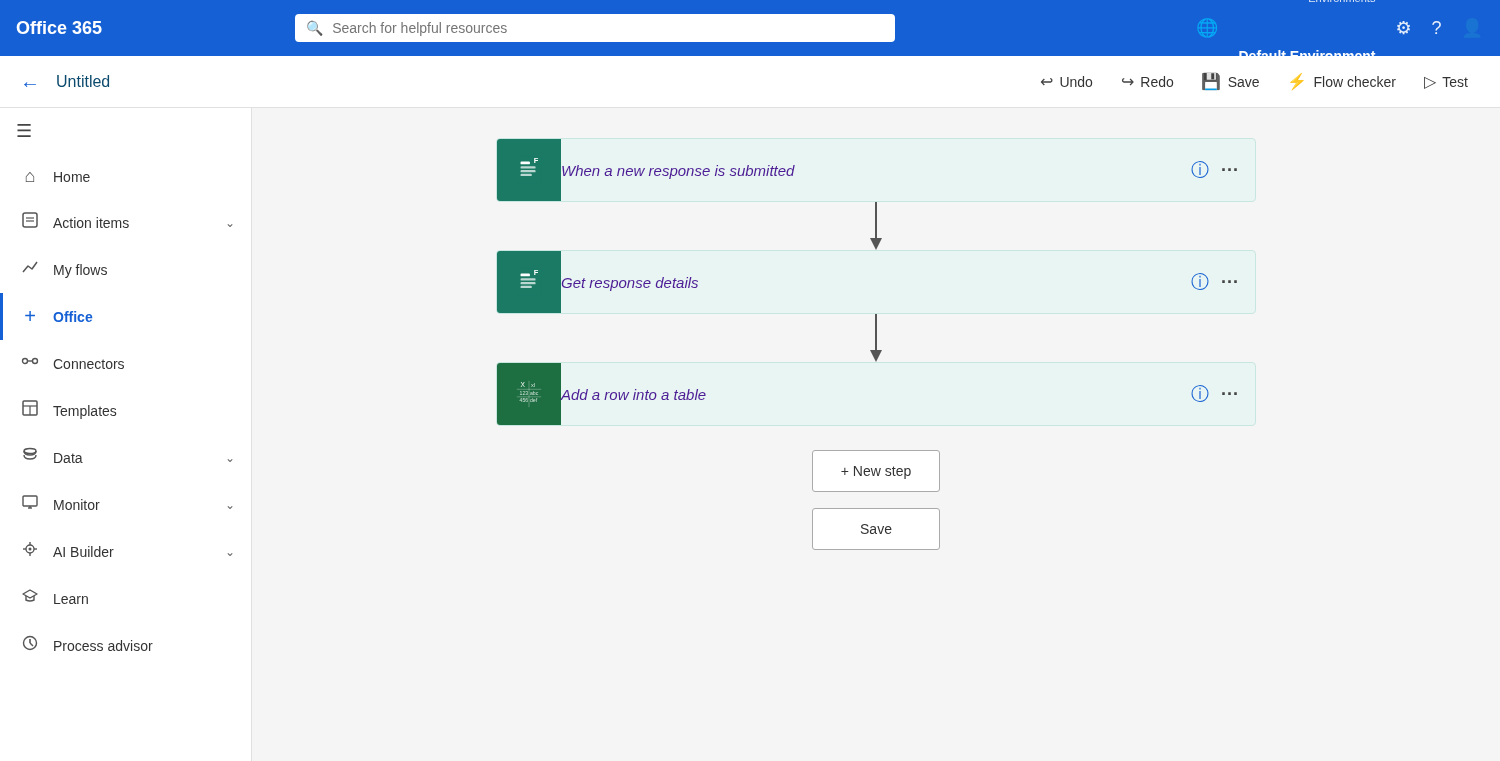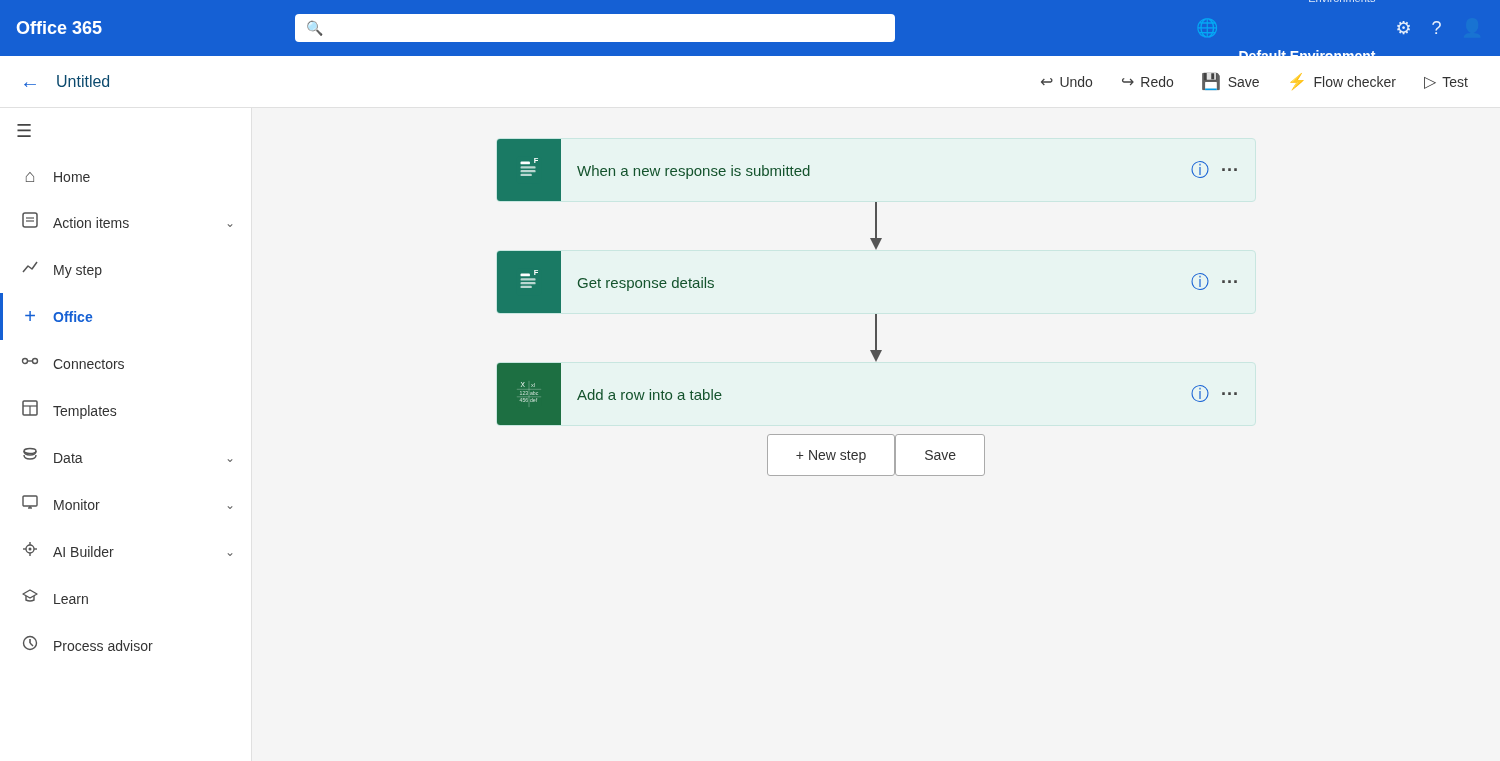--- a/index.html
+++ b/index.html
@@ -173,23 +173,24 @@
       display: flex;
       align-items: center;
       justify-content: center;
       background: #1a7a64;
       flex-shrink: 0;
     }
     .step-icon-box.excel { background: #1d6f42; }
     .step-icon-box svg { width: 32px; height: 32px; }
     .step-label {
       flex: 1;
-      padding: 0 16px;
+      padding: 0 0;
       font-size: 15px;
-      color: #14532d;
+      color: #4c1d95;
+      font-style: italic;
     }
     .step-actions {
       display: flex;
       align-items: center;
       gap: 12px;
       padding: 0 16px;
     }
     .step-help { color: #1560d4; font-size: 18px; cursor: pointer; }
     .step-more { color: #444; font-size: 18px; cursor: pointer; font-weight: bold; }
 
@@ -198,22 +199,23 @@
       align-items: center;
       justify-content: center;
       height: 48px;
       color: #666;
       font-size: 28px;
     }
 
     
     .flow-actions {
       display: flex;
-      gap: 0;
-      margin-top: 8px;
+      gap: 16px;
+      margin-top: 24px;
+      flex-direction: column;
     }
     .btn-new-step {
       padding: 12px 28px;
       border: 1px solid #aaa;
       background: white;
       font-size: 14px;
       cursor: pointer;
       border-radius: 3px;
       color: #333;
     }
@@ -248,20 +250,21 @@
       flex-shrink: 0;
     }
   </style>
 </head>
 <body>
 
 <div class="top-header">
   <span class="office-logo">Office 365</span>
   <div class="search-bar">
     <span class="search-icon-svg">🔍</span>
+    <input type="text" placeholder="Search for helpful resources" style="">
   </div>
   <div class="header-right">
     <span class="header-icon">🌐</span>
     <div class="env-info">
       <div class="env-label">Environments</div>
       <div class="env-name">Default Environment</div>
     </div>
     <span class="header-icon">⚙</span>
     <span class="header-icon">?</span>
     <span class="header-icon">👤</span>
@@ -316,21 +319,21 @@
       <span>Action items</span>
       <span class="chevron">⌄</span>
     </div>
 
     <div class="sidebar-item">
       <span class="item-icon">
         <svg width="18" height="18" viewBox="0 0 18 18" fill="none">
           <polyline points="2,14 7,8 11,11 16,4" stroke="#555" stroke-width="1.5" fill="none" stroke-linejoin="round"></polyline>
         </svg>
       </span>
-      <span>My step</span>
+      <span>My flows</span>
     </div>
 
     <div class="sidebar-item active">
       <span class="item-icon" style="font-size:20px;font-weight:300;color:#1560d4;">+</span>
       <span>Office</span>
     </div>
 
     <div class="sidebar-item">
       <span class="item-icon">
         <svg width="18" height="18" viewBox="0 0 18 18" fill="none">

